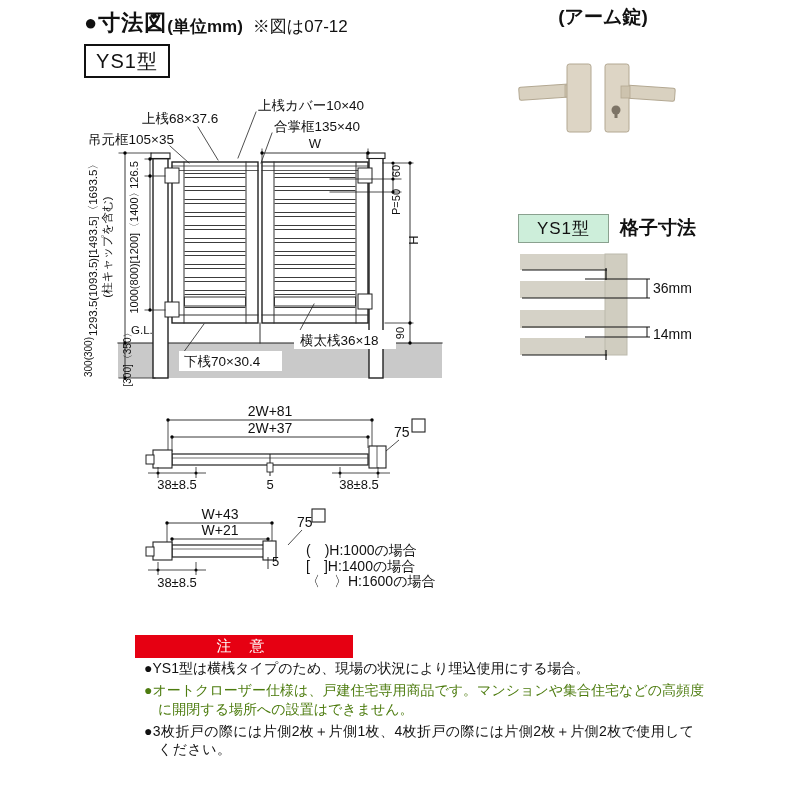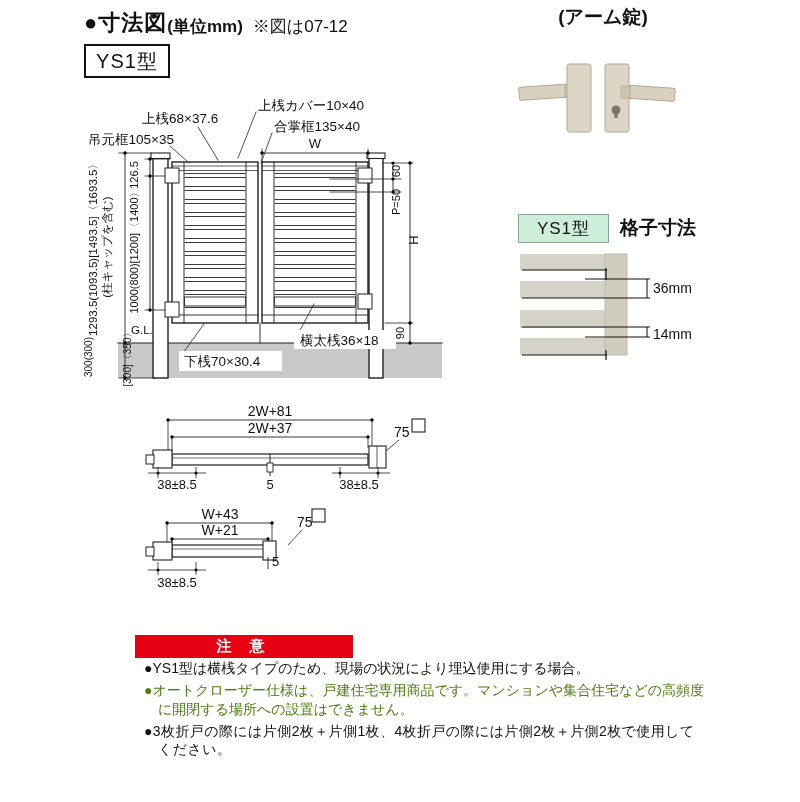--- a/index.html
+++ b/index.html
@@ -15,21 +15,21 @@
   .model-badge{left:84px;top:44px;width:82px;height:30px;border:2px solid #111;
       display:flex;align-items:center;justify-content:center;font-size:20px;letter-spacing:1px;}
   .lock-title{left:498px;top:6px;width:210px;text-align:center;font-size:19px;
       font-weight:600;line-height:22px;}
   .lattice-badge{left:518px;top:214px;width:89px;height:27px;background:#cdeeda;
       border:1px solid #8aa18f;display:flex;align-items:center;justify-content:center;
       font-size:17px;letter-spacing:1px;}
   .lattice-title{left:620px;top:214px;height:27px;line-height:27px;font-size:19px;font-weight:700;}
   .cases{left:306px;top:543px;font-size:14px;line-height:15.5px;white-space:nowrap;}
   .caution-banner{left:135px;top:635px;width:218px;height:23px;background:#e60012;
-      color:#fff;font-size:15px;font-weight:700;letter-spacing:7px;
+      color:#fff;font-size:15px;font-weight:400;letter-spacing:7px;
       display:flex;align-items:center;justify-content:center;}
   .notes{left:144px;top:659px;width:564px;font-size:14px;line-height:18.5px;}
   .note{padding-left:14px;text-indent:-14px;margin-bottom:3.5px;word-break:break-all;}
   .note.em{color:#4d7c0f;}
   .note.sp{letter-spacing:0.4px;}
 </style>
 </head>
 <body>
 <div id="page">
 
@@ -250,20 +250,25 @@
 
 <div class="abs model-badge">YS1型</div>
 
 <div class="abs lock-title">
   <div>(アーム錠)</div>
 </div>
 
 <div class="abs lattice-badge">YS1型</div>
 <div class="abs lattice-title">格子寸法</div>
 
+<div class="abs cases">
+  <div>(　)H:1000の場合</div>
+  <div>[　]H:1400の場合</div>
+  <div>〈　〉H:1600の場合</div>
+</div>
 
 <div class="abs caution-banner">注 意</div>
 
 <div class="abs notes">
   <div class="note">●YS1型は横桟タイプのため、現場の状況により埋込使用にする場合。</div>
   <div class="note em">●オートクローザー仕様は、戸建住宅専用商品です。マンションや集合住宅などの高頻度に開閉する場所への設置はできません。</div>
   <div class="note sp">●3枚折戸の際には片側2枚＋片側1枚、4枚折戸の際には片側2枚＋片側2枚で使用してください。</div>
 </div>
 
 </div>

